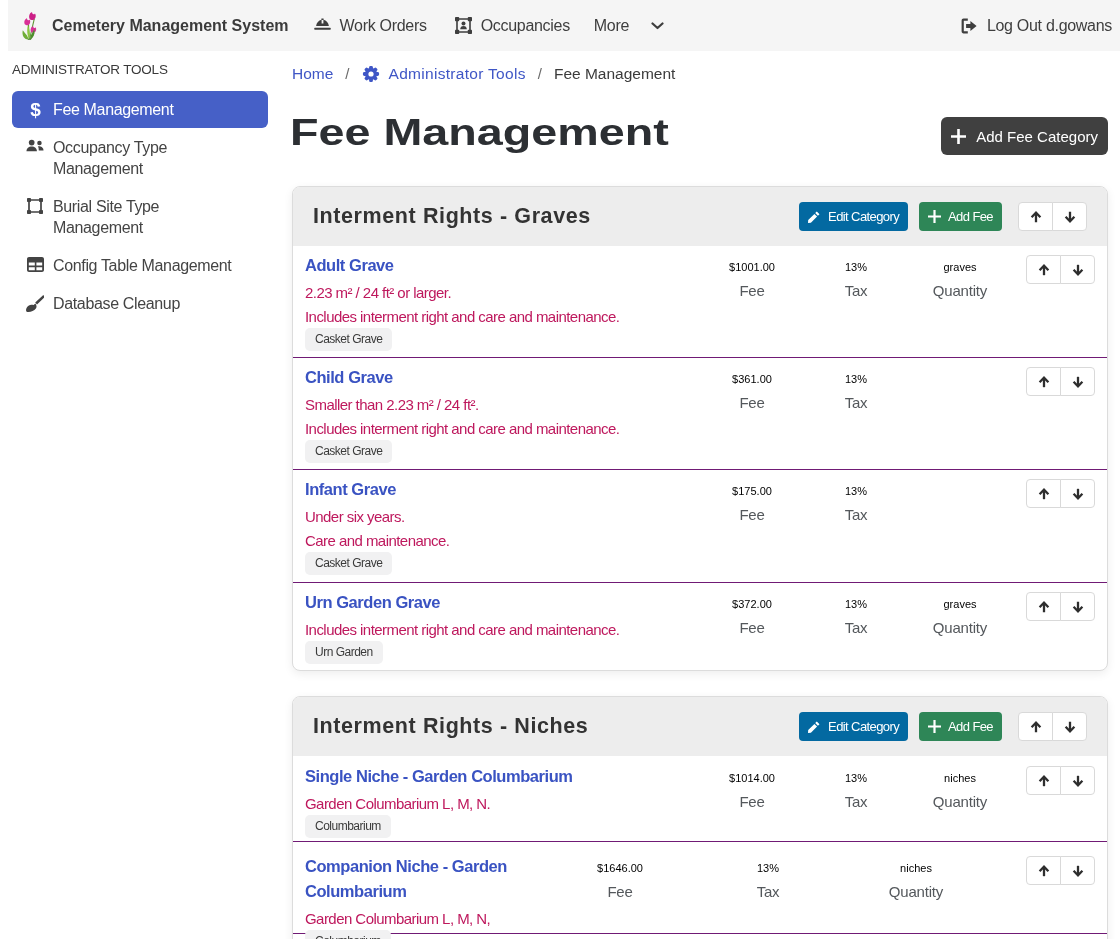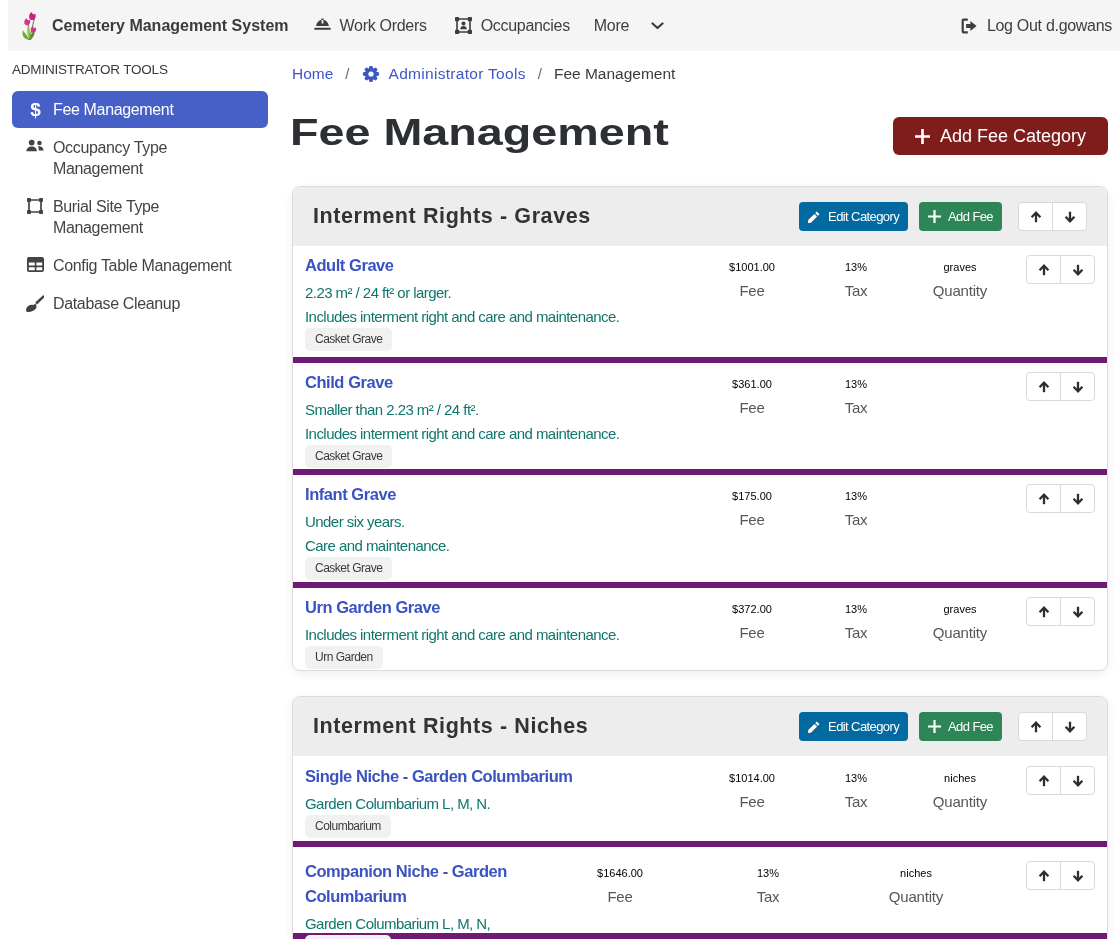--- a/index.html
+++ b/index.html
@@ -32,42 +32,42 @@
 .pill.active .txt { color:#fff; }
 
 
 .main { position:absolute; left:280px; top:51px; width:840px; padding:11px 12px 0 12px; }
 .breadcrumb { height:24px; font-size:15.5px; line-height:24px; color:#3b3b3b; margin-bottom:24px; display:flex; align-items:center; }
 .breadcrumb a { color:#3f56c6; }
 .bc-sep { color:#6a6a6a; margin:0 12px; font-size:15px; }
 .bc-gear { margin-right:9px; position:relative; top:-0.5px; }
 .titlebar { display:flex; align-items:center; justify-content:space-between; margin-bottom:30px; height:46px; }
 h1 { font-size:37px; line-height:46px; font-weight:bold; color:#2c2f33; transform:scaleX(1.262); transform-origin:0 50%; margin-left:-2px; white-space:nowrap; }
-.btn-add-cat { display:flex; align-items:center; background:#7f1d1d; color:#fff; height:38px; padding:0 22px; border-radius:6px; font-size:18px; position:relative; top:3px; }
+.btn-add-cat { display:flex; align-items:center; background:#404040; color:#fff; height:38px; padding:0 10px; border-radius:6px; font-size:15px; position:relative; top:3px; }
 .btn-add-cat svg { margin-right:10px; }
 
 
 .card { border:1px solid #dcdcdc; border-radius:8px; background:#fff; box-shadow:0 3px 10px rgba(0,0,0,0.07); overflow:hidden; }
 .card1 { margin-bottom:25px; }
 .card-head { background:#ededed; height:59px; display:flex; align-items:center; padding:0 20px; }
 .card-title { font-size:21.5px; font-weight:bold; color:#333; flex:1 1 auto; letter-spacing:0.6px; }
 .btn-teal, .btn-green { display:flex; align-items:center; height:29px; padding:0 9px; border-radius:4px; color:#fff; font-size:13px; letter-spacing:-0.6px; flex:none; }
 .btn-teal { background:#0369a1; }
 .btn-green { background:#2e8657; }
 .btn-teal svg { margin-right:8px; } .btn-green svg { margin-right:7px; }
 .arr-group { display:flex; flex:none; margin-left:14px; height:29px; } .card-head .arr-group { margin-left:16px; }
 .arr-btn { width:35px; height:29px; background:#fff; border:1px solid #d9d9d9; display:flex; align-items:center; justify-content:center; }
 .arr-btn.up { border-radius:4px 0 0 4px; }
 .arr-btn.dn { border-radius:0 4px 4px 0; margin-left:-1px; }
 
 
-.item { display:flex; padding:7px 12px 0 12px; border-top:6px solid #701a75; }
+.item { display:flex; padding:7px 12px 0 12px; border-top:1px solid #701a75; }
 .item-left { flex:1 1 auto; min-width:0; }
 .it-title { font-size:16.5px; letter-spacing:-0.45px; line-height:25px; font-weight:bold; color:#3a53c2; margin-bottom:3px; display:block; }
-.it-desc { font-size:15px; letter-spacing:-0.55px; line-height:24px; color:#0f766e; }
+.it-desc { font-size:15px; letter-spacing:-0.55px; line-height:24px; color:#be185d; }
 .it-desc.mt { margin-top:0; }
 .badge { display:inline-block; background:#f1f1f2; border-radius:5px; font-size:12px; letter-spacing:-0.5px; line-height:15px; padding:4px 10px; color:#3a3a3a; margin-top:-1px; }
 .vcol { width:104px; flex:none; text-align:center; margin-top:2px; }
 .vcol .val { font-size:11px; line-height:24px; color:#000000; }
 .vcol .lab { font-size:15px; letter-spacing:-0.2px; line-height:24px; color:#54585c; }
 .item .arr-group { margin-top:2px; }
 </style>
 </head>
 <body>
 

